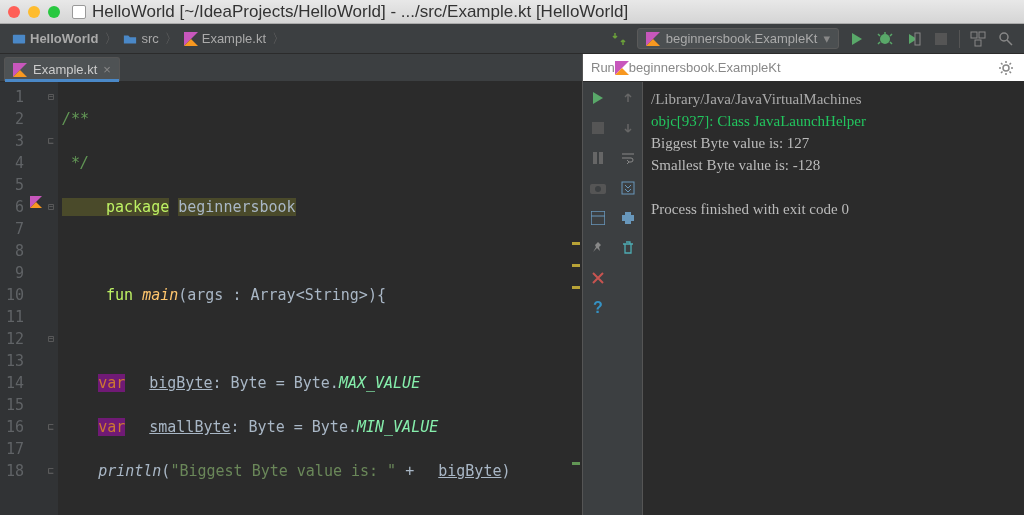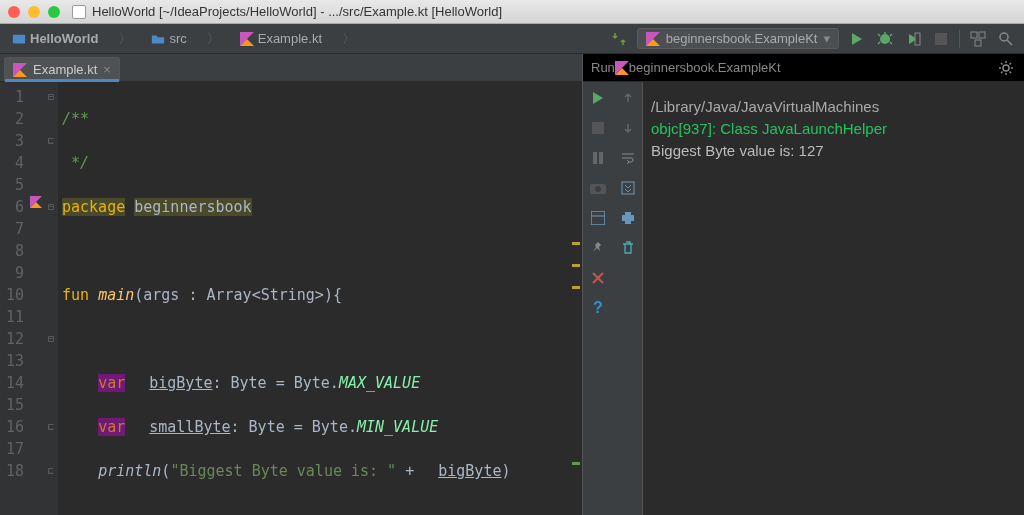--- a/index.html
+++ b/index.html
@@ -2,61 +2,61 @@
 <html><head>
 <meta charset="utf-8">
 <style>
   * { margin: 0; padding: 0; box-sizing: border-box; }
   body { font-family: -apple-system, "Helvetica Neue", Arial, sans-serif; font-size: 13px; background: #3c3f41; color: #bbb; overflow: hidden; width: 1024px; height: 515px; }
   .titlebar { height: 24px; background: linear-gradient(#e8e8e8,#d5d5d5); display: flex; align-items: center; padding: 0 8px; border-bottom: 1px solid #aaa; color:#333; }
   .traffic { display: flex; gap: 8px; margin-right: 12px; }
   .dot { width: 12px; height: 12px; border-radius: 50%; }
   .dot.red { background:#ff5f57; } .dot.yellow{background:#febc2e;} .dot.green{background:#28c840;}
   .title-icon { width:14px; height:14px; background:#fff; border:1px solid #999; border-radius:2px; margin-right:6px; display:inline-block;}
-  .titlebar-text { color:#333; font-size:13px; }
+  .titlebar-text { color:#333; font-size:17px; }
   .toolbar { height: 30px; background:#3c3f41; border-bottom:1px solid #2b2b2b; display:flex; align-items:center; padding:0 8px; }
-  .breadcrumb { display:flex; align-items:center; gap:16px; flex:1; }
+  .breadcrumb { display:flex; align-items:center; gap:2px; flex:1; }
   .crumb { display:flex; align-items:center; gap:4px; padding:2px 4px; color:#aaa; }
   .crumb-icon { width:14px; height:14px; display:inline-block; }
   .chev { color:#666; }
   .toolbar-right { display:flex; align-items:center; gap:8px; }
   .run-config { background:#4b4f51; border:1px solid #5a5a5a; border-radius:3px; padding:2px 8px; display:flex; align-items:center; gap:6px; color:#aaa; }
   .ico-btn { width:20px; height:20px; display:flex; align-items:center; justify-content:center; }
   .main { display:flex; height: calc(515px - 24px - 30px); }
   .editor-pane { width: 582px; display:flex; flex-direction:column; background:#2b2b2b; }
   .editor-tabs { height:28px; background:#3c3f41; border-bottom:1px solid #2b2b2b; display:flex; align-items:flex-end; padding-left:4px; }
   .editor-tab { background:#4e5254; border:1px solid #555; border-bottom:none; padding:4px 8px; display:flex; align-items:center; gap:6px; border-radius:3px 3px 0 0; color:#ccc; position:relative; }
   .editor-tab .underline { position:absolute; bottom:-1px; left:0; right:0; height:3px; background:#4a88c7; }
   .close-x { color:#888; font-size:13px; }
   .editor-body { flex:1; display:flex; font-family: Menlo, Consolas, monospace; font-size:15px; line-height:22px; overflow:hidden; }
   .gutter { width:30px; background:#313335; color:#606366; text-align:right; padding:4px 6px 0 0; user-select:none; }
   .fold-col { width:14px; background:#313335; padding-top:4px; }
   .fold-mark { color:#666; font-size:10px; text-align:center; height:22px; line-height:22px; }
   .code { flex:1; padding:4px 0 0 4px; position:relative; white-space:pre; color:#a9b7c6; }
   .line { height:22px; }
   .c-com { color:#629755; font-style:italic; }
   .c-link { text-decoration: underline; color:#629755; }
-  .c-kw { color:#eab308; }
+  .c-kw { color:#bef264;padding-left:44px; }
   .c-pkg-hl { background:#4a4a2a; }
   .c-fun { color:#ffc66d; font-style:italic; }
   .c-var { color:#cc7832; background:#701a75; }
   .c-varname { text-decoration: underline; margin-left: 15px; }
   .c-prop { color:#86efac; font-style:italic; }
   .c-str { color:#6a8759; }
   .c-println { font-style:italic; }
   .erm { position:absolute; right:2px; width:8px; height:3px; }
   .erm.y { background:#b8a236; }
   .erm.g { background:#629755; }
   .run-pane { flex:1; display:flex; flex-direction:column; background:#2b2b2b; border-left:1px solid #555; }
-  .run-header { height:28px; background:#000000; border-bottom:1px solid #2b2b2b; display:flex; align-items:center; padding:0 8px; color:#888; gap:0; }
+  .run-header { height:28px; background:#ffffff; border-bottom:1px solid #2b2b2b; display:flex; align-items:center; padding:0 8px; color:#888; gap:0; }
   .run-header .spacer { flex:1; }
   .run-body { flex:1; display:flex; }
   .run-toolbar-col { width:30px; background:#3c3f41; display:flex; flex-direction:column; align-items:center; padding-top:6px; gap:10px; }
   .run-toolbar-col2 { width:30px; background:#3c3f41; border-right:1px solid #555; display:flex; flex-direction:column; align-items:center; padding-top:6px; gap:10px; }
-  .console { flex:1; padding:14px 8px; font-family: Liberation Sans, sans-serif; font-size:15px; line-height:22px; color:#bbb; overflow:hidden; }
+  .console { flex:1; padding:6px 8px; font-family: Liberation Serif, serif; font-size:15px; line-height:22px; color:#bbb; overflow:hidden; }
   .cons-path { color:#aaa; }
   .cons-err { color:#22c55e; }
   svg { display:block; }
   .kotlin-icon-tab { width:14px; height:14px; }
 </style>
 </head>
 <body>
 
 <div class="titlebar">
   <div class="traffic">
@@ -344,18 +344,20 @@
         <div class="ico-btn">
             <svg width="12" height="14" viewBox="0 0 12 14">
               <path d="M1 3 h10 M3 3 v9 h6 v-9 M4 1 h4 v2" fill="none" stroke="#4dacb3" stroke-width="1.3"></path>
             </svg>
           </div>
       </div>
       <div class="console">
         <div class="cons-path">/Library/Java/JavaVirtualMachines</div>
         <div><span class="cons-err">objc[937]: Class JavaLaunchHelper</span></div>
         <div>Biggest Byte value is: 127</div>
+        <div>Smallest Byte value is: -128</div>
         <div style="height:22px;"></div>
+        <div>Process finished with exit code 0</div>
       </div>
     </div>
   </div>
 
 </div>
 
 </body></html>

